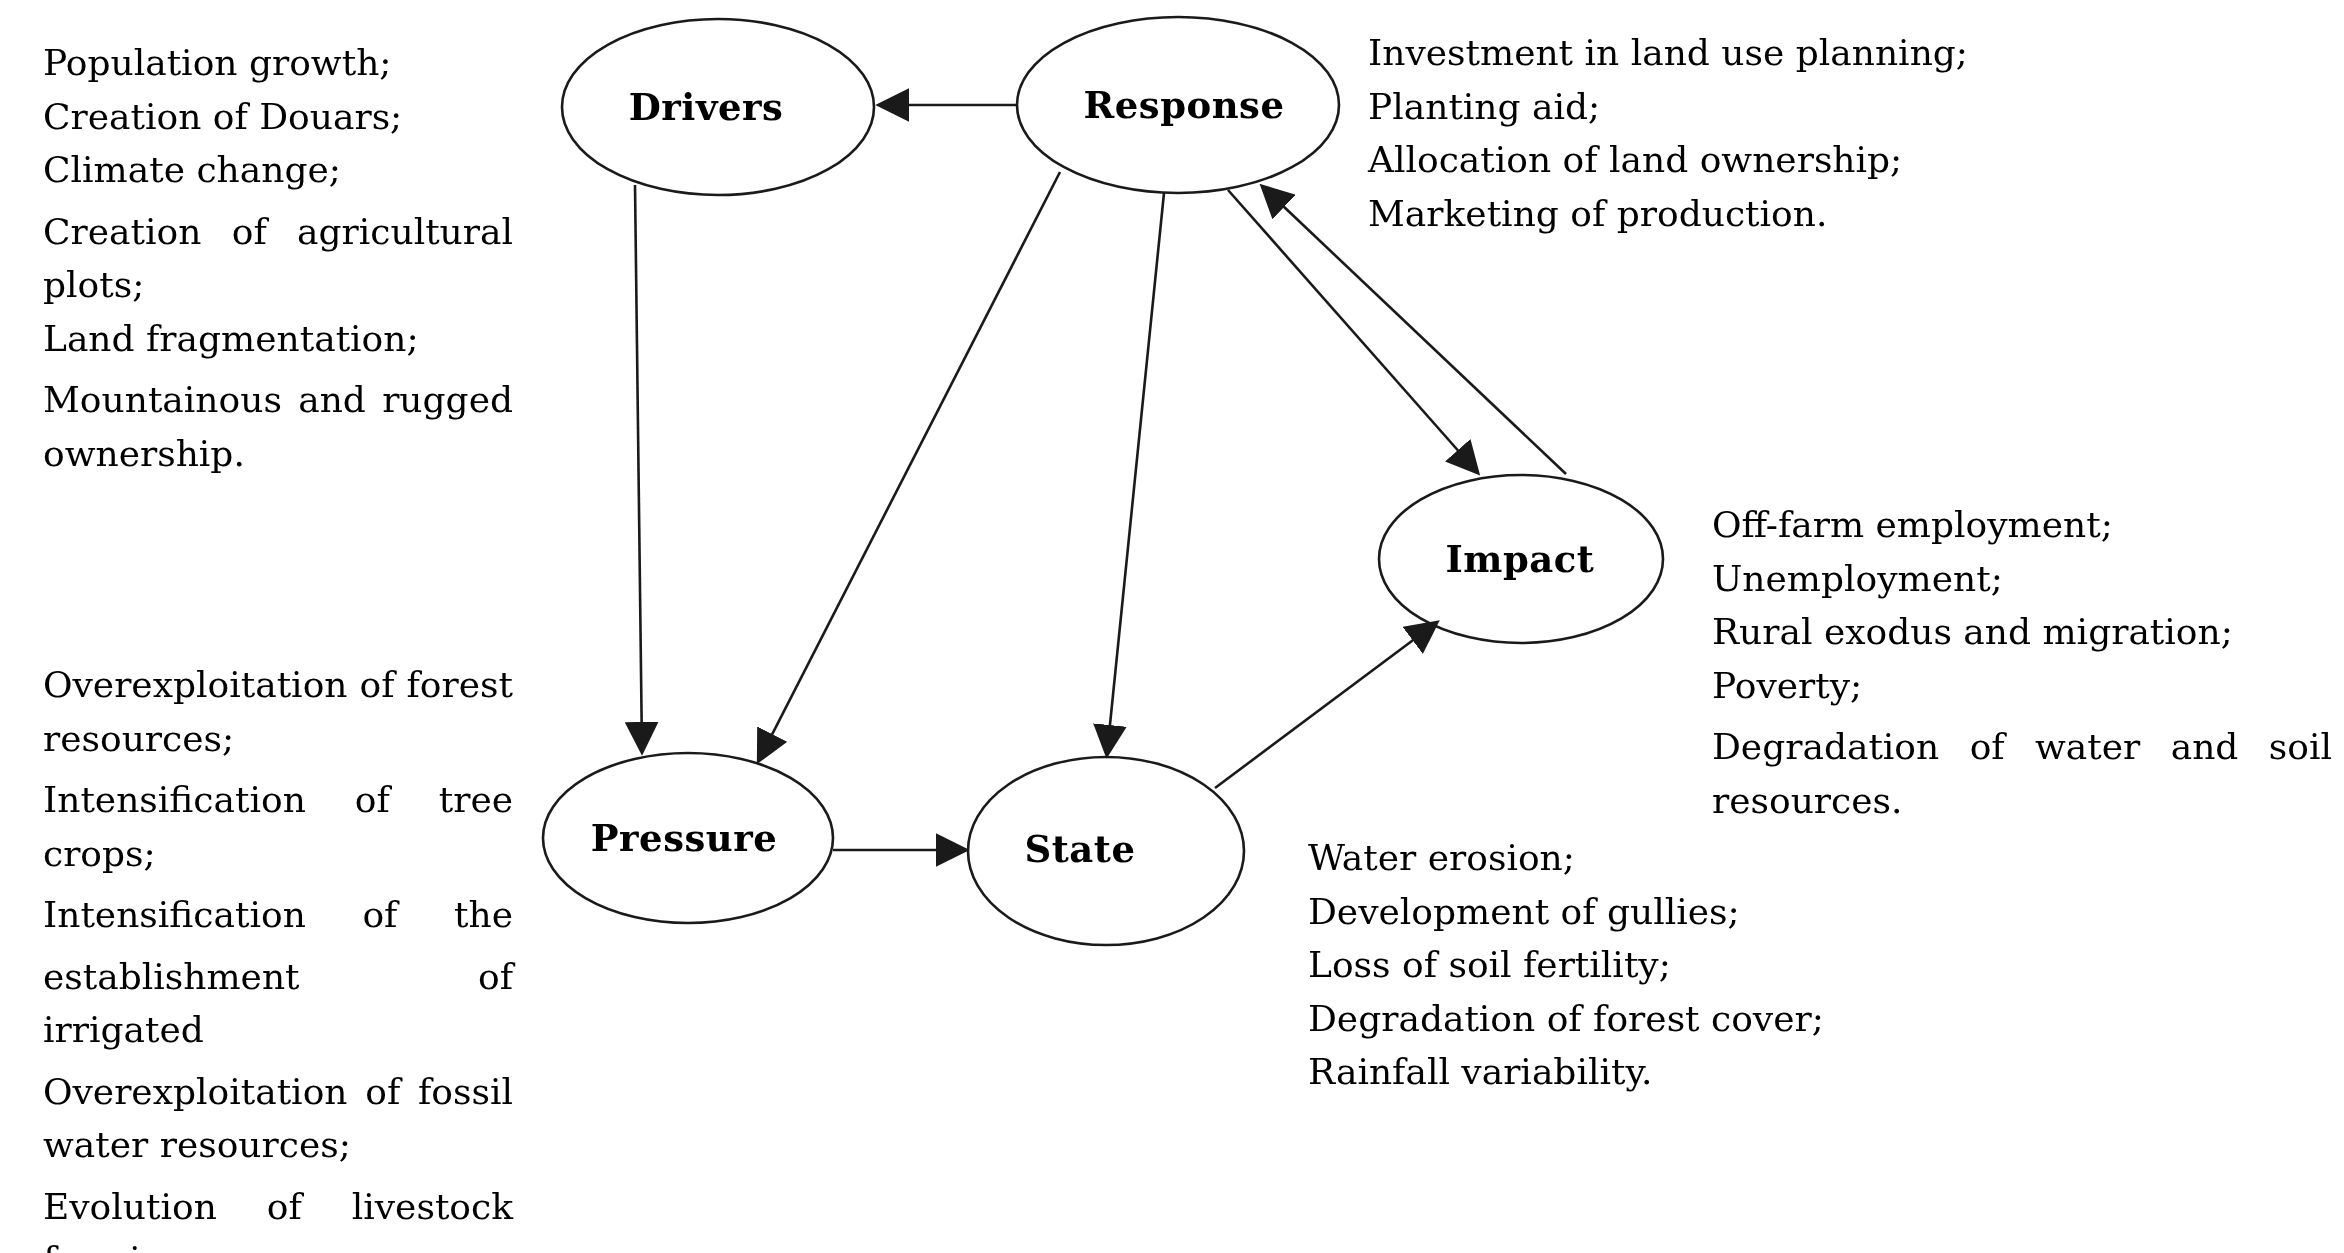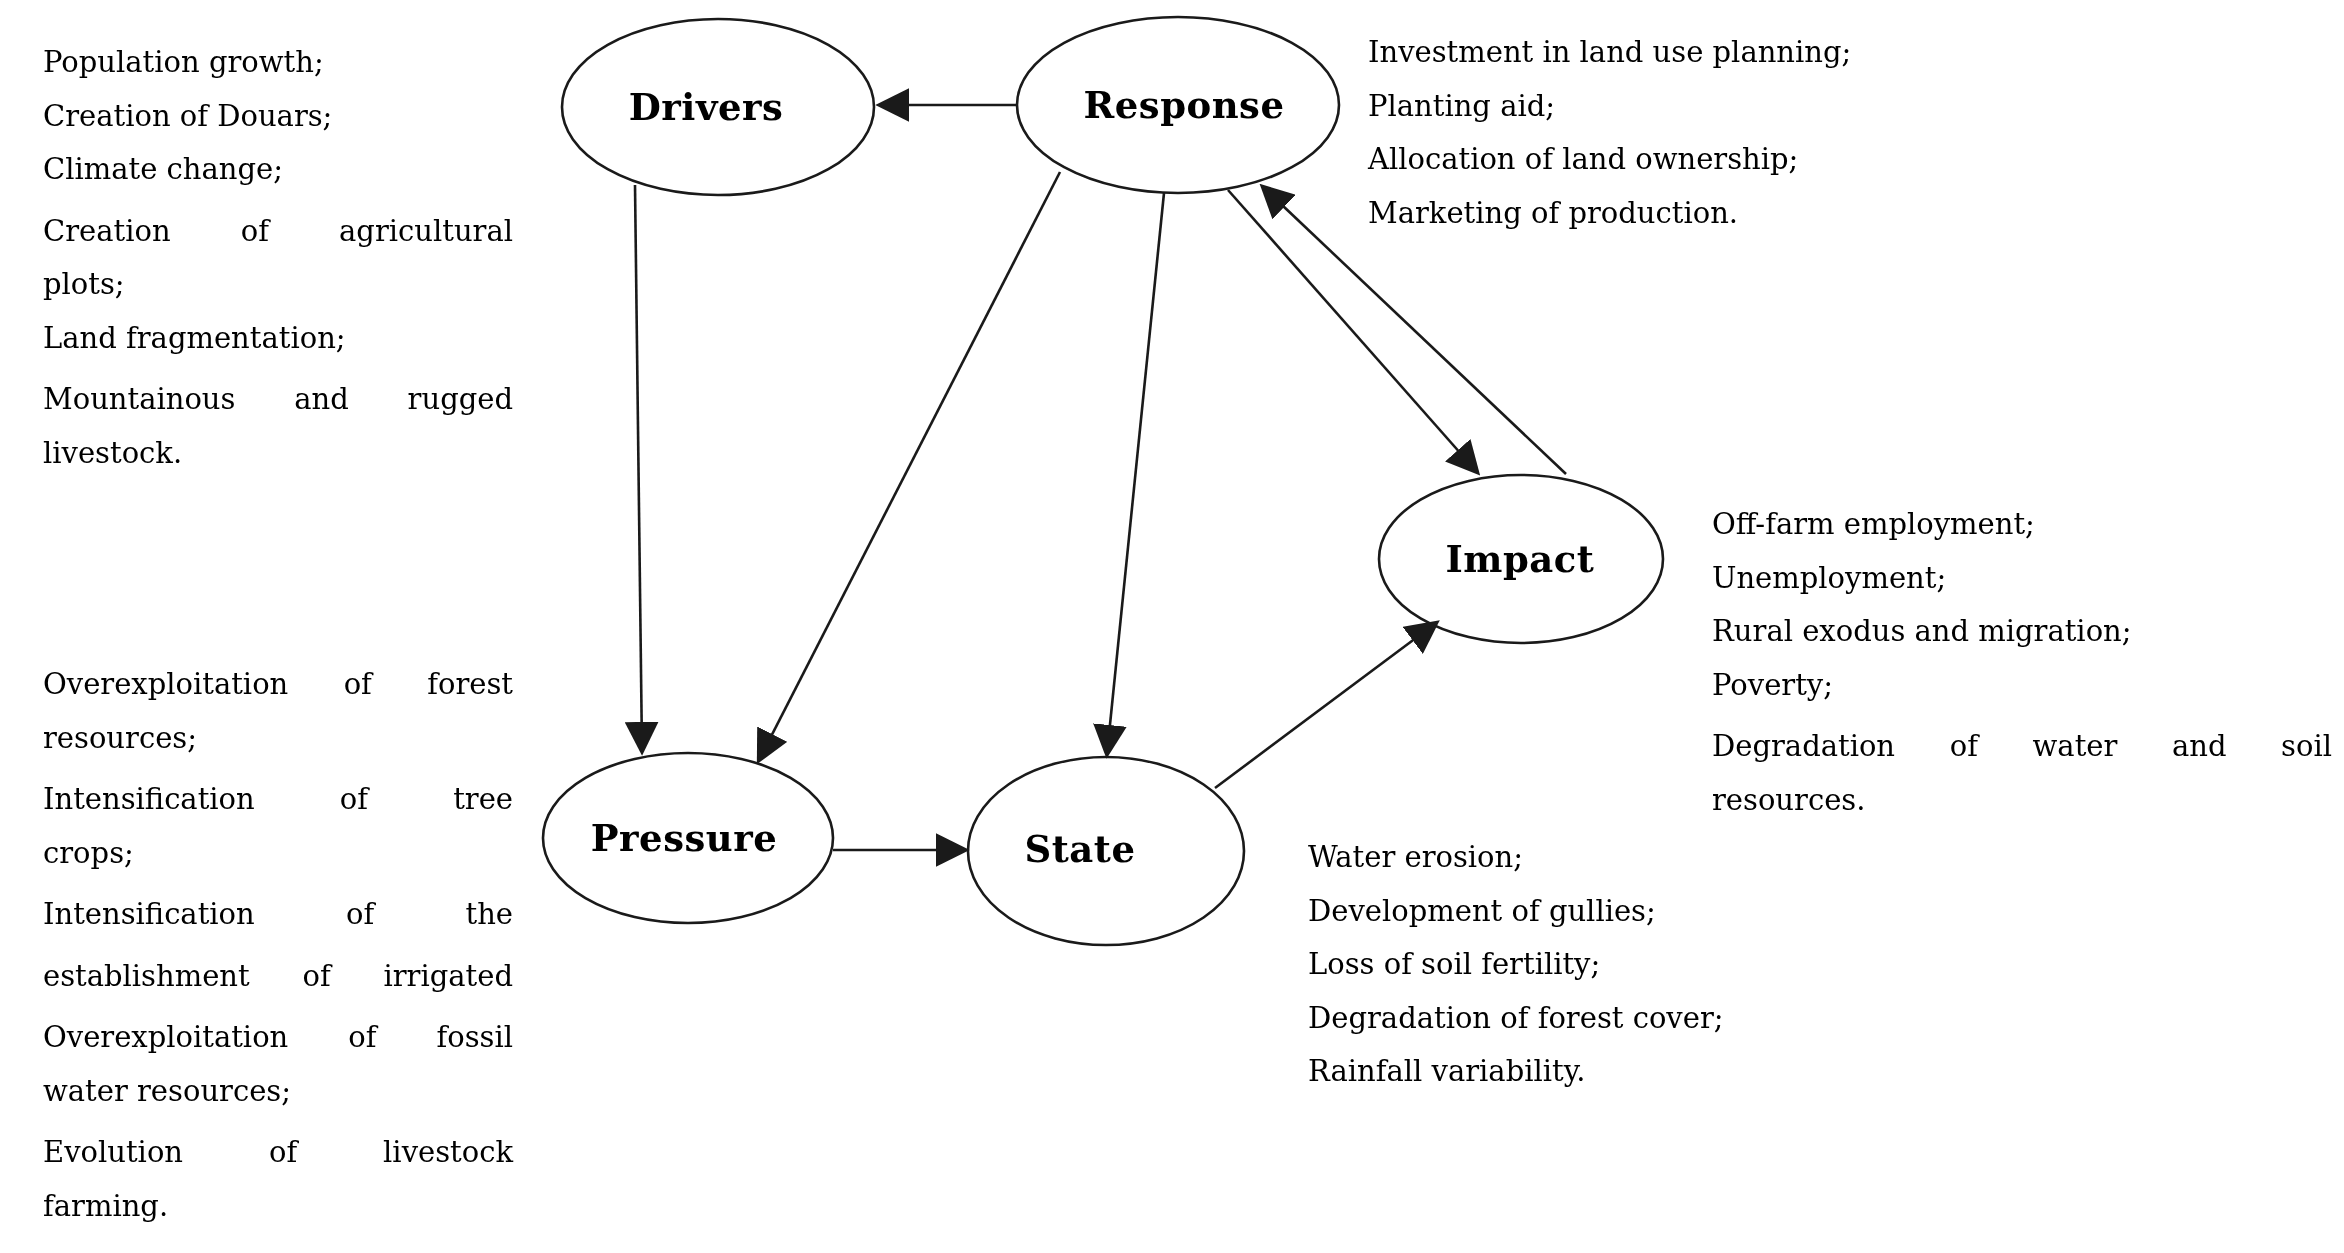--- a/index.html
+++ b/index.html
@@ -17,21 +17,21 @@
   .node-label {
     position:absolute;
     transform:translate(-50%,-50%);
     font-weight:bold;
     font-size:37px;
     white-space:nowrap;
     letter-spacing:0.5px;
   }
   .tb {
     position:absolute;
-    font-size:29px;
+    font-size:36px;
     line-height:53.5px;
   }
   .ln { text-align:left; white-space:nowrap; }
   .ln.st {
     white-space:normal;
     text-align:justify;
     text-align-last:justify;
     margin-top:8px;
   }
 </style>
@@ -70,21 +70,21 @@
   <div class="node-label" style="left:1080px; top:849px;">State</div>
 
   <div class="tb" style="left:43px; top:36px; width:470px;">
     <div class="ln">Population growth;</div>
     <div class="ln">Creation of Douars;</div>
     <div class="ln">Climate change;</div>
     <div class="ln st">Creation of agricultural</div>
     <div class="ln">plots;</div>
     <div class="ln">Land fragmentation;</div>
     <div class="ln st">Mountainous and rugged</div>
-    <div class="ln">livestock.</div>
+    <div class="ln">ownership.</div>
   </div>
 
   <div class="tb" style="left:1368px; top:26px; width:800px;">
     <div class="ln">Investment in land use planning;</div>
     <div class="ln">Planting aid;</div>
     <div class="ln">Allocation of land ownership;</div>
     <div class="ln">Marketing of production.</div>
   </div>
 
   <div class="tb" style="left:1712px; top:498px; width:620px;">

